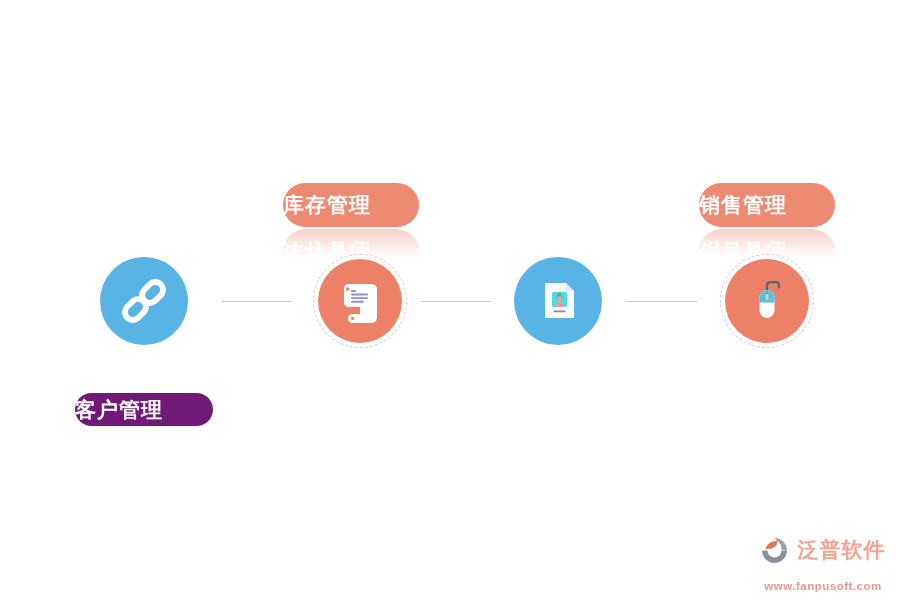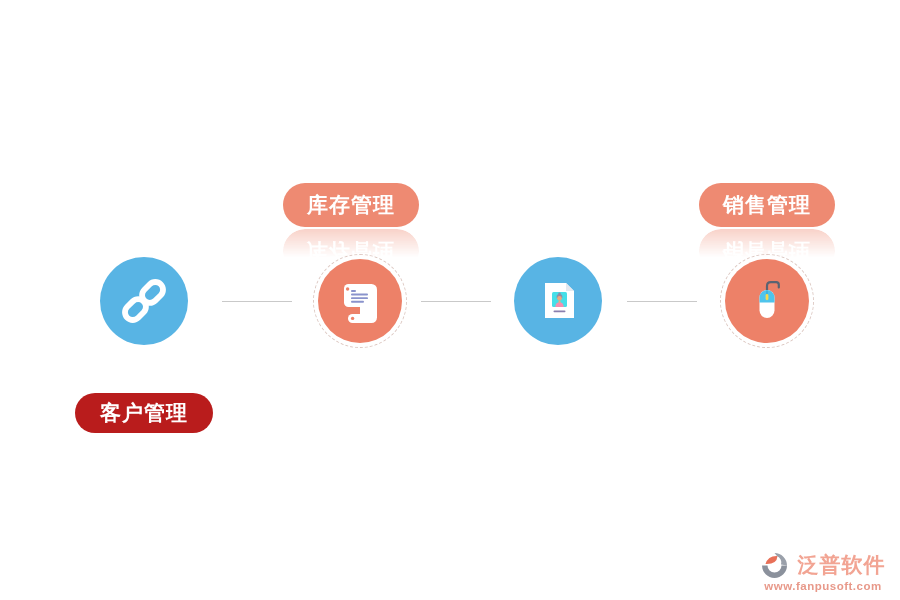--- a/index.html
+++ b/index.html
@@ -25,26 +25,26 @@
   .circle svg { position: relative; display: block; }
 
   
   .connector { position: absolute; top: 301px; height: 1px; background: #c9c9c9; }
   .connector.c1 { left: 222px; width: 70px; }
   .connector.c2 { left: 421px; width: 70px; }
   .connector.c3 { left: 627px; width: 70px; }
 
   
   .pill {
-    position: absolute; display: flex; align-items: center; justify-content: center;
+    position: absolute; display: flex; align-items: center; justify-content: flex-start;
     color: #ffffff; font-weight: bold; font-size: 21px; letter-spacing: 1px;
     white-space: nowrap;
   }
   .pill.orange { background: #ee8a72; width: 136px; height: 44px; border-radius: 22px; }
-  .pill.blue   { background: #b91c1c; width: 138px; height: 40px; border-radius: 20px; }
+  .pill.blue   { background: #701a75; width: 138px; height: 33px; border-radius: 20px; }
   .pill.reflection {
     transform: scaleY(-1);
     opacity: 0.45;
     filter: blur(0.6px);
     -webkit-mask-image: linear-gradient(to bottom, rgba(0,0,0,0) 35%, rgba(0,0,0,0.85) 100%);
     mask-image: linear-gradient(to bottom, rgba(0,0,0,0) 35%, rgba(0,0,0,0.85) 100%);
   }
   .pill.p-inventory { left: 283px; top: 183px; }
   .pill.p-inventory-reflect { left: 283px; top: 229px; }
   .pill.p-sales { left: 699px; top: 183px; }
@@ -57,21 +57,21 @@
     position: absolute; right: 6px; bottom: 8px; width: 142px;
     text-align: center;
   }
   .footer-logo .brand-row {
     display: flex; align-items: center; justify-content: center; gap: 10px;
   }
   .footer-logo .brand-name {
     color: #f2a493; font-size: 21px; font-weight: bold; letter-spacing: 1px;
   }
   .footer-logo .website {
-    color: #e8998a; font-size: 11.5px; font-weight: bold; margin-top: 1px;
+    color: #e8998a; font-size: 11.5px; font-weight: bold; margin-top: 16px;
     letter-spacing: 0.5px;
   }
 </style>
 </head>
 <body>
 
 <div class="canvas">
 
   <div class="pill orange p-inventory">
     <span>库存管理</span>

